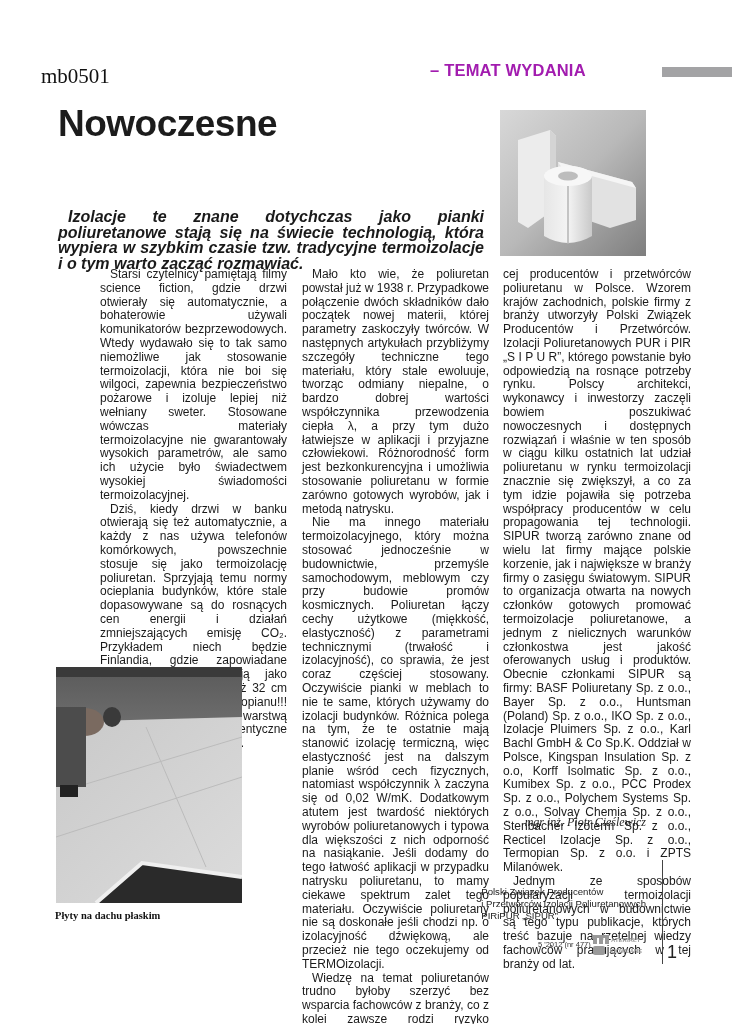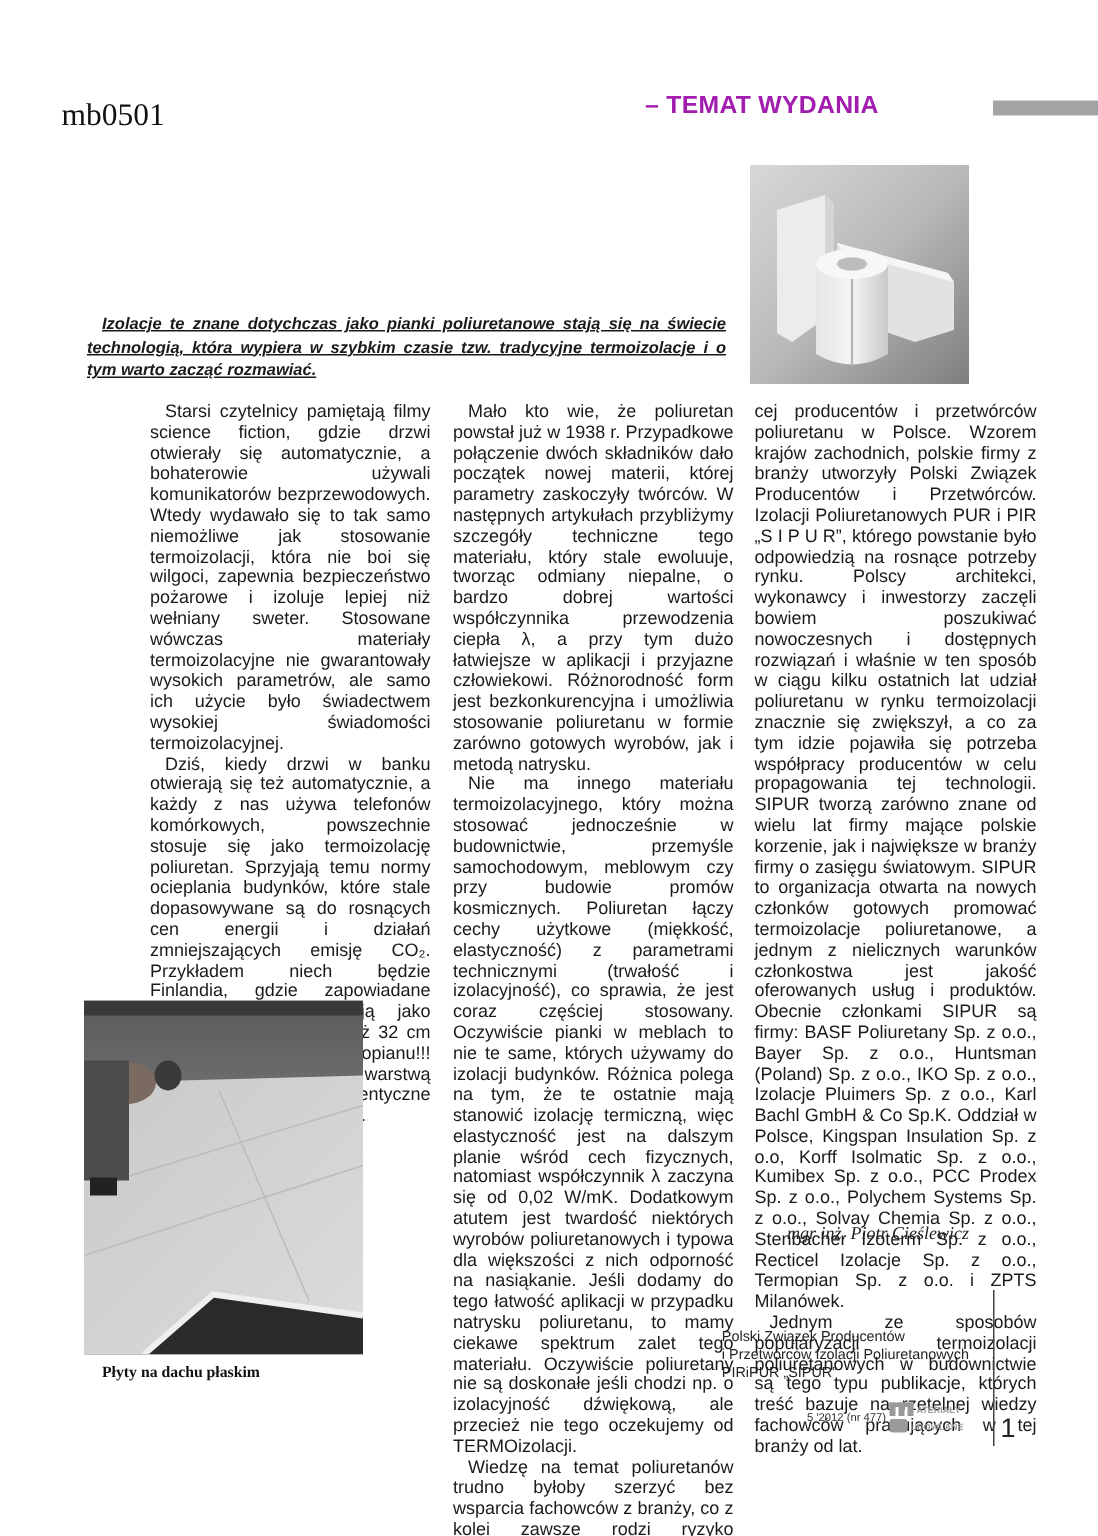--- a/index.html
+++ b/index.html
@@ -1,46 +1,46 @@
 <!DOCTYPE html>
 <html><head>
 <meta charset="utf-8">
 <style>
   html, body { margin:0; padding:0; background:#ffffff; }
   body { width:732px; height:1024px; position:relative; overflow:hidden; font-family:"Liberation Sans", sans-serif; color:#1a1a1a; }
   .code { position:absolute; left:41px; top:44px; font-family:"Liberation Serif", serif; font-weight:normal; font-size:21px; color:#111;margin-top:20px; }
   .section { position:absolute; left:430px; top:61px; font-family:"Liberation Sans", sans-serif; font-weight:bold; font-size:16.5px; color:#a21caf; letter-spacing:0.2px; }
   .section-bar { position:absolute; left:662px; top:67px; width:70px; height:10px; background:#a3a3a5; }
   .title { position:absolute; left:58px; top:104px; font-family:"Liberation Sans", sans-serif; font-weight:bold; font-size:37px; line-height:40px; color:#1c1c1c; letter-spacing:-0.5px; margin:0; }
-  .lead { position:absolute; left:58px; top:209px; width:426px; font-family:"Liberation Sans", sans-serif; font-weight:bold; font-style:italic; font-size:11px; line-height:15.5px; text-align:justify; text-indent:10px; color:#1a1a1a; margin:0;text-decoration:underline; }
+  .lead { position:absolute; left:58px; top:209px; width:426px; font-family:"Liberation Sans", sans-serif; font-weight:bold; font-style:italic; font-size:16px; line-height:15.5px; text-align:justify; text-indent:10px; color:#1a1a1a; margin:0; }
   .hero-photo { position:absolute; left:500px; top:110px; width:146px; height:146px; background:linear-gradient(135deg,#cfcfcf 0%,#b7b7b7 45%,#8e8e8e 100%); overflow:hidden; }
   .col { position:absolute; top:268px; width:187px; font-family:"Liberation Sans", sans-serif; font-size:12px; line-height:13.8px; color:#1a1a1a; text-align:justify;margin-left:44px; }
   .col p { margin:0; text-indent:10px; }
   .col1 { left:56px; }
   .col2 { left:258px; }
   .col3 { left:459px; width:188px; }
   .roof-photo { position:absolute; left:56px; top:667px; width:186px; height:236px; background:#888; overflow:hidden; }
-  .caption { position:absolute; left:68px; top:910px; font-family:"Liberation Serif", serif; font-weight:bold; font-size:10.5px; color:#111; }
+  .caption { position:absolute; left:55px; top:910px; font-family:"Liberation Serif", serif; font-weight:bold; font-size:10.5px; color:#111; }
   .author { position:absolute; right:86px; top:815px; font-family:"Liberation Serif", serif; font-style:italic; font-size:12px; color:#222; text-align:right; }
   .org { position:absolute; right:86px; top:886px; font-family:"Liberation Sans", sans-serif; font-size:9.6px; line-height:12.2px; text-align:left; color:#222; }
   .issue { position:absolute; left:538px; top:940px; font-family:"Liberation Sans", sans-serif; font-size:7.5px; color:#333; }
   .logo { position:absolute; left:592px; top:933px; width:64px; height:24px; }
   .vline { position:absolute; left:662px; top:860px; width:1px; height:104px; background:#444; }
   .pagenum { position:absolute; left:667px; top:942px; font-family:"Liberation Sans", sans-serif; font-size:18px; color:#222; }
 </style>
 </head>
 <body>
 
 <div>
   <div class="code">mb0501</div>
   <div class="section">– TEMAT WYDANIA</div>
   <div class="section-bar"></div>
 
   <h1 class="title">
-    <br>
+    <span>Nowoczesne</span><br>
   </h1>
 
   <p class="lead">Izolacje te znane dotychczas jako pianki poliuretanowe stają się na świecie technologią, która wypiera w szybkim czasie tzw. tradycyjne termoizolacje i o tym warto zacząć rozmawiać.</p>
 
   <div class="hero-photo">
     <svg width="146" height="146" viewBox="0 0 146 146">
       <defs>
         <linearGradient id="bg1" x1="0" y1="0" x2="1" y2="1">
           <stop offset="0" stop-color="#d8d8d8"></stop>
             <stop offset="0.5" stop-color="#b9b9b9"></stop>

